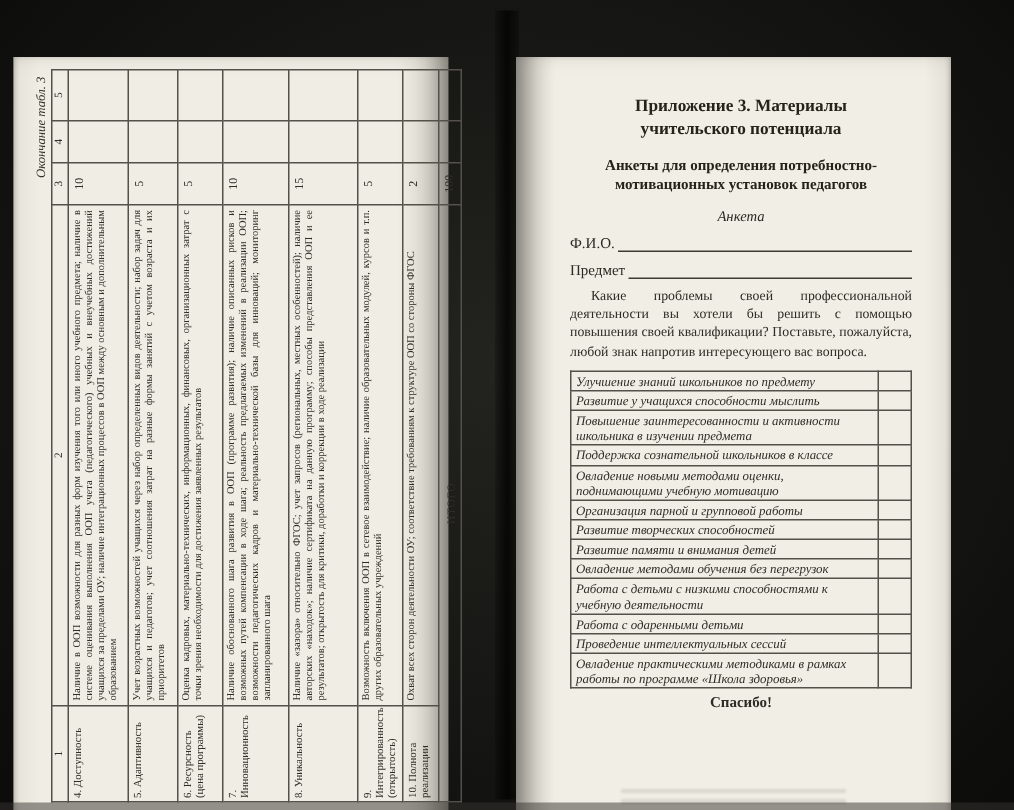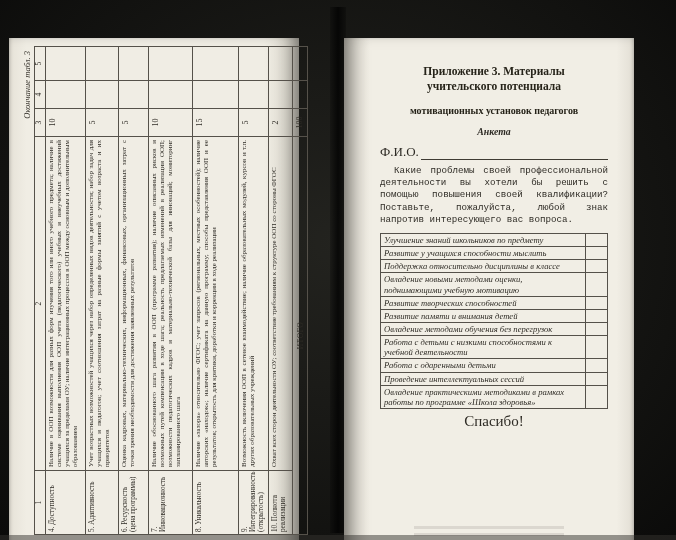--- a/index.html
+++ b/index.html
@@ -35,28 +35,28 @@
   .h5{height:30px}.h6{height:24px}.ht{height:15px}
   td.stub{font-size:7.2px;line-height:1.12;padding:2px 2px;}
   td.desc{font-size:7px;line-height:1.14;padding:2px 3px;text-align:justify;}
   td.score{font-size:8px;text-align:center;padding-top:2px;}
   td.total-label{font-size:7.6px;text-align:center;padding-top:3px;letter-spacing:.5px;}
 
   
   .rp{position:absolute;inset:0;padding:26px 26px 0 36px;box-sizing:border-box;}
   .title{font-size:11.5px;font-weight:bold;text-align:center;line-height:1.3;color:#262319;}
   .subtitle{font-size:10px;font-weight:bold;text-align:center;line-height:1.3;margin-top:10px;color:#262319;}
-  .form-title{font-size:9.8px;font-weight:bold;font-style:italic;text-align:center;margin-top:9px;}
-  .blank-line{display:flex;align-items:flex-end;font-size:13px;margin-top:7px;}
+  .form-title{font-size:9.8px;font-weight:normal;font-style:italic;text-align:center;margin-top:9px;}
+  .blank-line{display:flex;align-items:flex-end;font-size:10px;margin-top:7px;}
   .blank-line .fill{flex:1;border-bottom:1px solid #3f3b33;height:10px;margin-left:2px;}
-  .intro{font-size:9.2px;line-height:1.33;text-align:justify;text-indent:14px;margin-top:5px;color:#2e2b25;font-family:Liberation Mono, monospace;}
+  .intro{font-size:9.2px;line-height:1.33;text-align:justify;text-indent:14px;margin-top:5px;color:#2e2b25;}
   table.options{border-collapse:collapse;width:100%;margin-top:7px;table-layout:fixed;}
   .options td{border:1px solid #55514a;font-size:8.6px;line-height:1.18;padding:1px 3px;vertical-align:top;color:#2f2c26;font-style:italic;}
   .options .chk{width:15px;}
-  .thanks{font-size:15px;font-weight:normal;text-align:center;margin-top:4px;}
+  .thanks{font-size:10px;font-weight:bold;text-align:center;margin-top:4px;}
   .bleed{position:absolute;left:70px;right:70px;bottom:26px;height:12px;opacity:.16;filter:blur(.7px);
          background:repeating-linear-gradient(#6b675f 0 3px, transparent 3px 7px);}
 </style>
 </head>
 <body>
 
 <div class="scene">
 
   <div class="page page-left">
     <div class="rot-outer">
@@ -146,64 +146,77 @@
 
   <div class="page page-right">
     <div class="rp">
 
       <div class="title">
         <div>Приложение 3. Материалы</div>
         <div>учительского потенциала</div>
       </div>
 
       <div class="subtitle">
+        <div>Анкеты для определения потребностно-</div>
         <div>мотивационных установок педагогов</div>
       </div>
 
       <div class="form-title">Анкета</div>
 
       <div class="blank-line">
         <span>Ф.И.О.</span>
         <span class="fill"></span>
       </div>
+      <div class="blank-line">
+        <span>Предмет</span>
+        <span class="fill"></span>
+      </div>
 
       <div class="intro">Какие проблемы своей профессиональной деятельности вы хотели бы решить с помощью повышения своей квалификации? Поставьте, пожалуйста, любой знак напротив интересующего вас вопроса.</div>
 
       <table class="options">
         <tbody>
           <tr>
             <td>Улучшение знаний школьников по предмету</td>
             <td class="chk"></td>
           </tr>
           <tr>
             <td>Развитие у учащихся способности мыслить</td>
             <td class="chk"></td>
           </tr>
           <tr>
-            <td>Поддержка относительно дисциплины в классе</td>
+            <td>Повышение заинтересованности и активности школьника в изучении предмета</td>
+            <td class="chk"></td>
+          </tr>
+          <tr>
+            <td>Поддержка сознательной школьников в классе</td>
             <td class="chk"></td>
           </tr>
           <tr>
             <td>Овладение новыми методами оценки, поднимающими учебную мотивацию</td>
             <td class="chk"></td>
           </tr>
           <tr>
+            <td>Организация парной и групповой работы</td>
+            <td class="chk"></td>
+          </tr>
+          <tr>
             <td>Развитие творческих способностей</td>
             <td class="chk"></td>
           </tr>
           <tr>
             <td>Развитие памяти и внимания детей</td>
             <td class="chk"></td>
           </tr>
           <tr>
             <td>Овладение методами обучения без перегрузок</td>
             <td class="chk"></td>
           </tr>
           <tr>
-            <td>Работа с детьми с низкими способностями к учебной деятельности</td>
+            <td>Работа с детьми с низкими способностями к учебную деятельности</td>
             <td class="chk"></td>
           </tr>
           <tr>
             <td>Работа с одаренными детьми</td>
             <td class="chk"></td>
           </tr>
           <tr>
             <td>Проведение интеллектуальных сессий</td>
             <td class="chk"></td>
           </tr>

